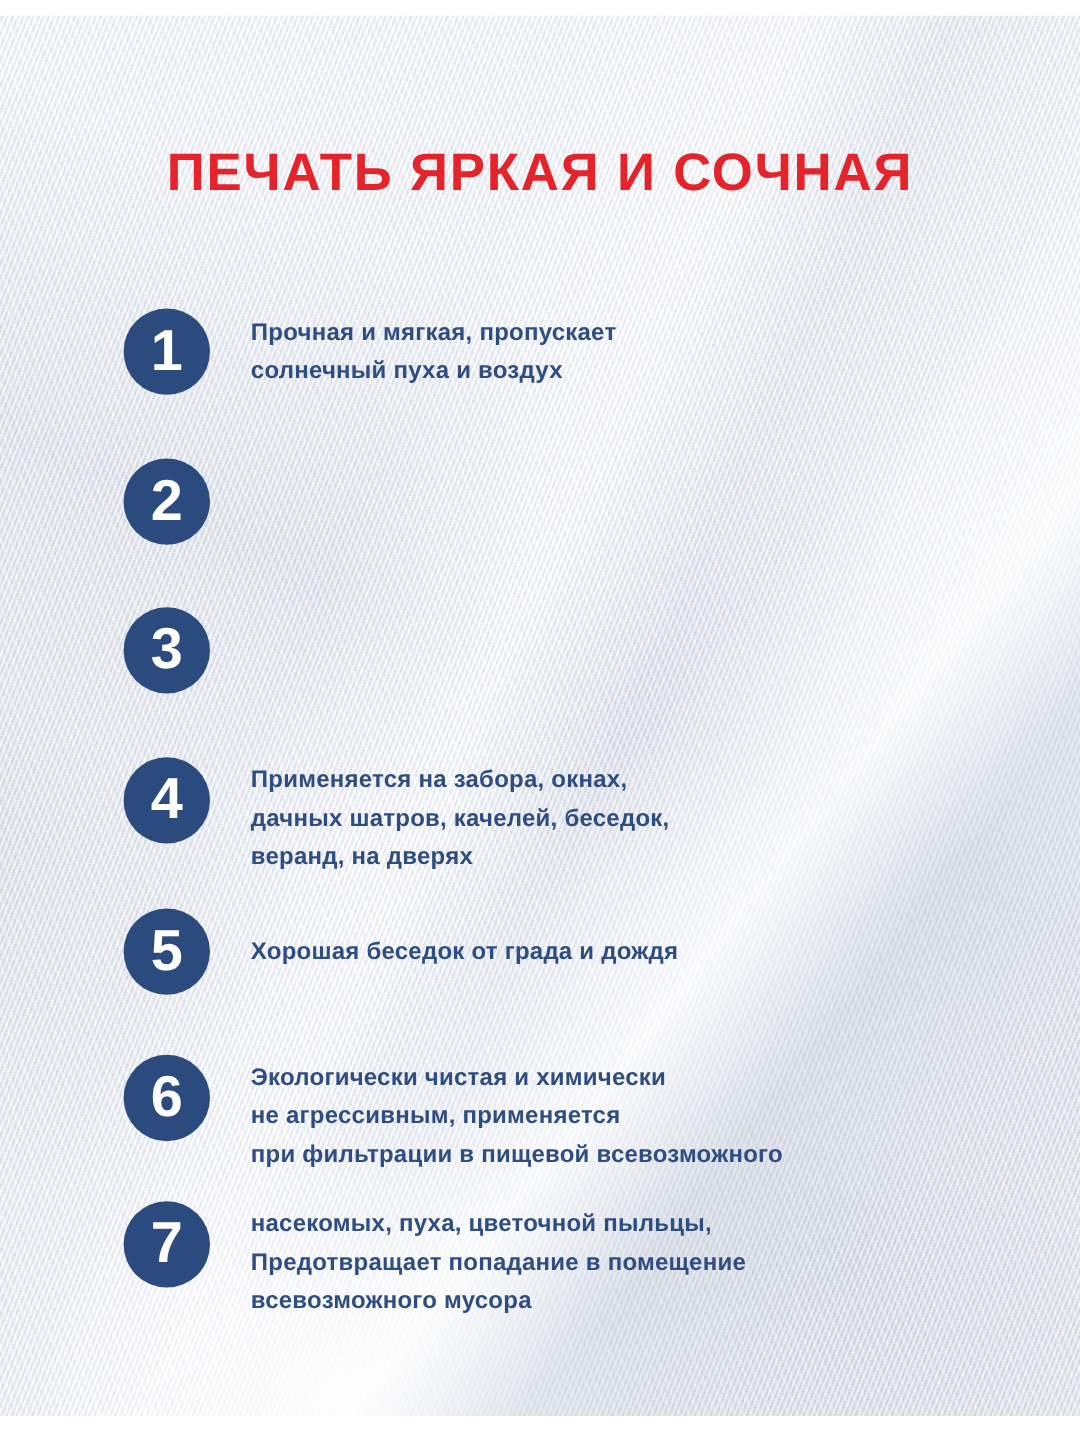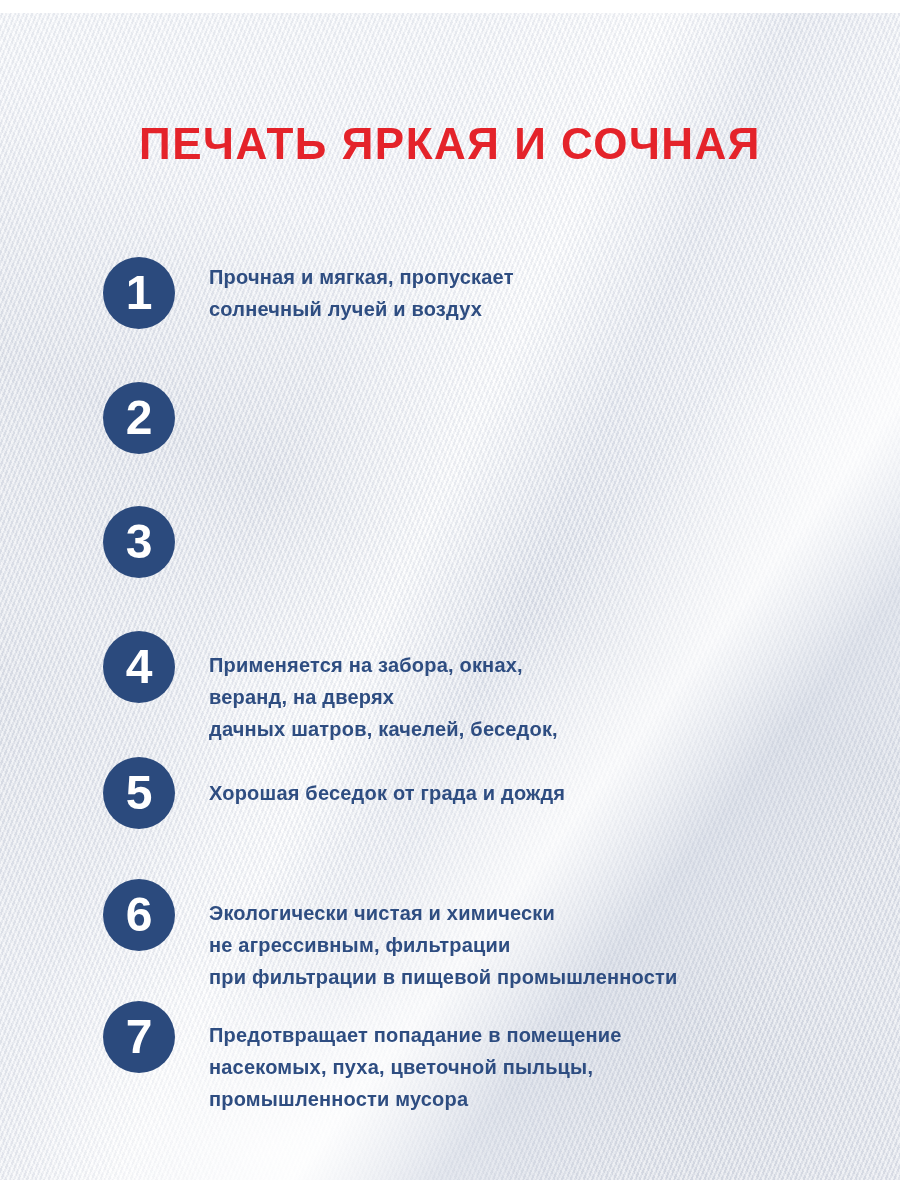--- a/index.html
+++ b/index.html
@@ -67,21 +67,21 @@
     position: absolute;
     left: 0;
     padding-left: 103px;
     display: flex;
     align-items: center;
     gap: 34px;
     min-height: 72px;
     z-index: 2;
   }
   .item.align-top { align-items: flex-start; }
-  .item.align-top .item-text { margin-top: 18px; }
+  .item.align-top .item-text { margin-top: 3px; }
 
   .num-circle {
     flex: 0 0 auto;
     width: 72px; height: 72px;
     border-radius: 50%;
     background: var(--badge-navy, #2b4a7d);
     color: #ffffff;
     display: flex;
     align-items: center;
     justify-content: center;
@@ -116,21 +116,21 @@
   <div class="band bottom"></div>
 
   <h1 class="title">ПЕЧАТЬ ЯРКАЯ И СОЧНАЯ</h1>
 
   <div class="item" id="item-1">
     <div class="num-circle">
       <span>1</span>
     </div>
     <div class="item-text">
       <span class="line">Прочная и мягкая, пропускает</span>
-      <span class="line">солнечный лучей и воздух</span>
+      <span class="line">солнечный пуха и воздух</span>
     </div>
   </div>
 
   <div class="item" id="item-2">
     <div class="num-circle">
       <span>2</span>
     </div>
   </div>
 
   <div class="item" id="item-3">
@@ -138,48 +138,48 @@
       <span>3</span>
     </div>
   </div>
 
   <div class="item align-top" id="item-4">
     <div class="num-circle">
       <span>4</span>
     </div>
     <div class="item-text">
       <span class="line">Применяется на забора, окнах,</span>
+      <span class="line">дачных шатров, качелей, беседок,</span>
       <span class="line">веранд, на дверях</span>
-      <span class="line">дачных шатров, качелей, беседок,</span>
     </div>
   </div>
 
   <div class="item" id="item-5">
     <div class="num-circle">
       <span>5</span>
     </div>
     <div class="item-text">
       <span class="line">Хорошая беседок от града и дождя</span>
     </div>
   </div>
 
   <div class="item align-top" id="item-6">
     <div class="num-circle">
       <span>6</span>
     </div>
     <div class="item-text">
       <span class="line">Экологически чистая и химически</span>
-      <span class="line">не агрессивным, фильтрации</span>
-      <span class="line">при фильтрации в пищевой промышленности</span>
+      <span class="line">не агрессивным, применяется</span>
+      <span class="line">при фильтрации в пищевой всевозможного</span>
     </div>
   </div>
 
   <div class="item align-top" id="item-7">
     <div class="num-circle">
       <span>7</span>
     </div>
     <div class="item-text">
+      <span class="line">насекомых, пуха, цветочной пыльцы,</span>
       <span class="line">Предотвращает попадание в помещение</span>
-      <span class="line">насекомых, пуха, цветочной пыльцы,</span>
-      <span class="line">промышленности мусора</span>
+      <span class="line">всевозможного мусора</span>
     </div>
   </div>
 </div>
 
 </body></html>

